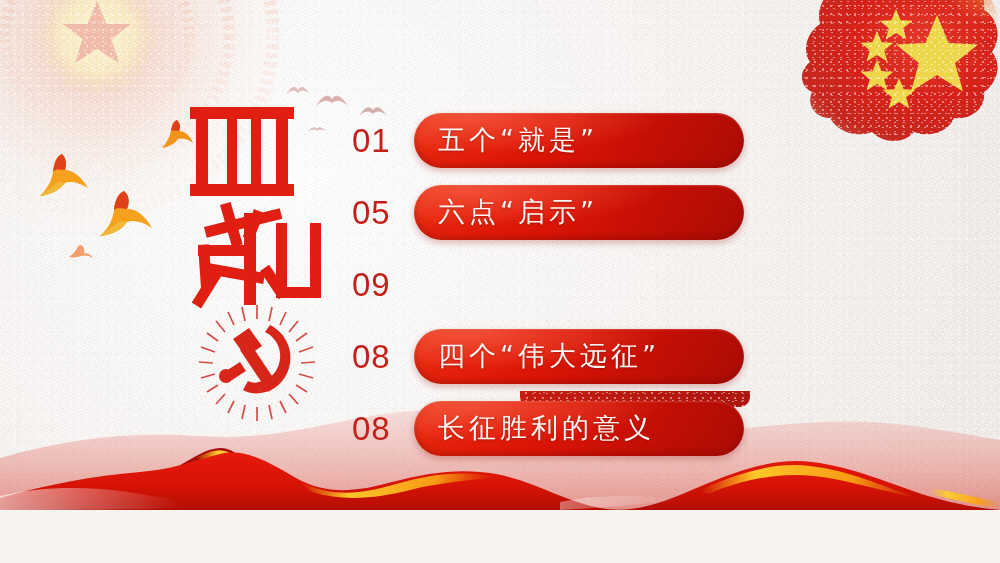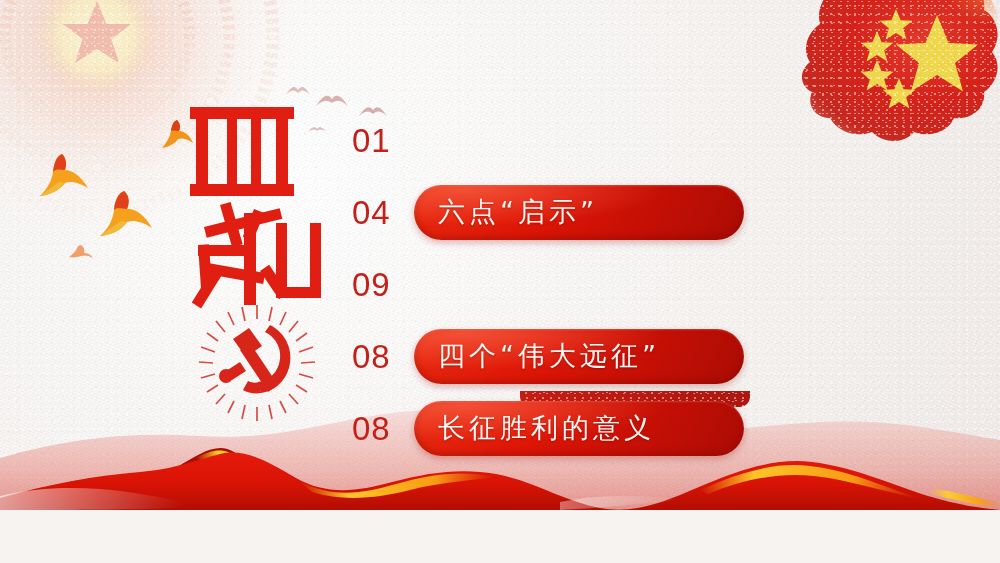--- a/index.html
+++ b/index.html
@@ -274,24 +274,27 @@
       <path d="M44,47 L54,40 L82,82 L72,89 Z"></path>
       <path d="M30,68 L44,59 L50,68 L36,77 Z"></path>
       <circle cx="30" cy="73" r="7"></circle>
     </g>
   </svg>
 
   <div class="toc">
 
     <div class="toc-row">
       <div class="toc-num">01</div>
-    </div>
-
-    <div class="toc-row">
-      <div class="toc-num">04</div>
+      <div class="toc-pill">
+        <span class="toc-label">五个“就是”</span>
+      </div>
+    </div>
+
+    <div class="toc-row">
+      <div class="toc-num">05</div>
       <div class="toc-pill">
         <span class="toc-label">六点“启示”</span>
       </div>
     </div>
 
     <div class="toc-row">
       <div class="toc-num">09</div>
     </div>
 
     <div class="toc-row">

